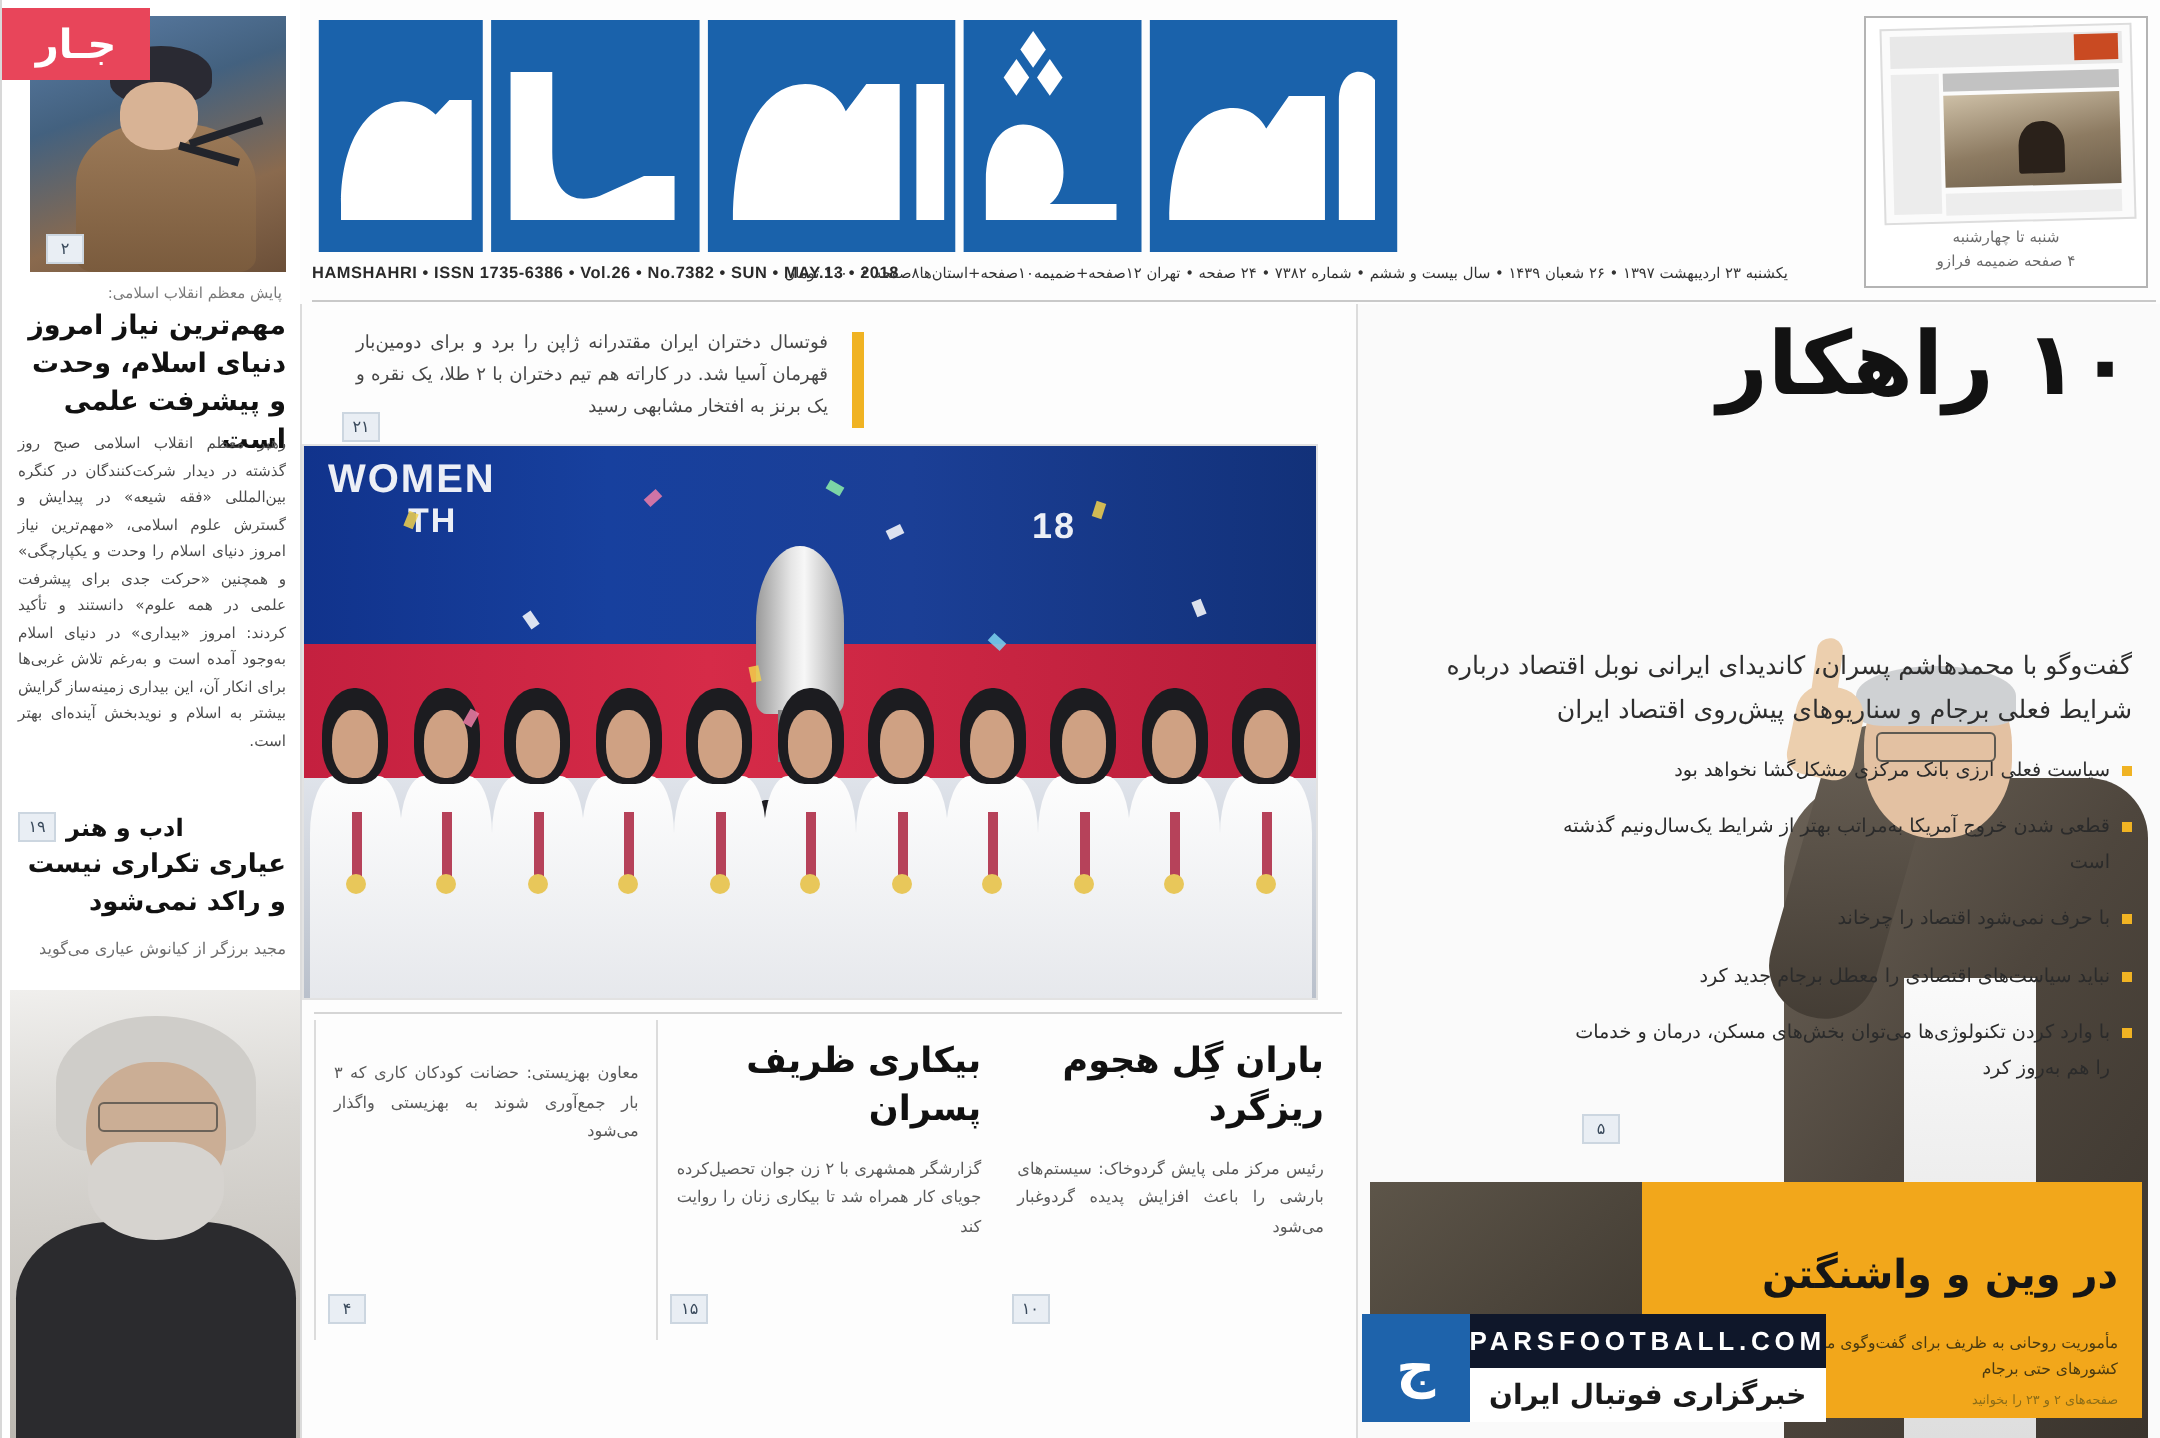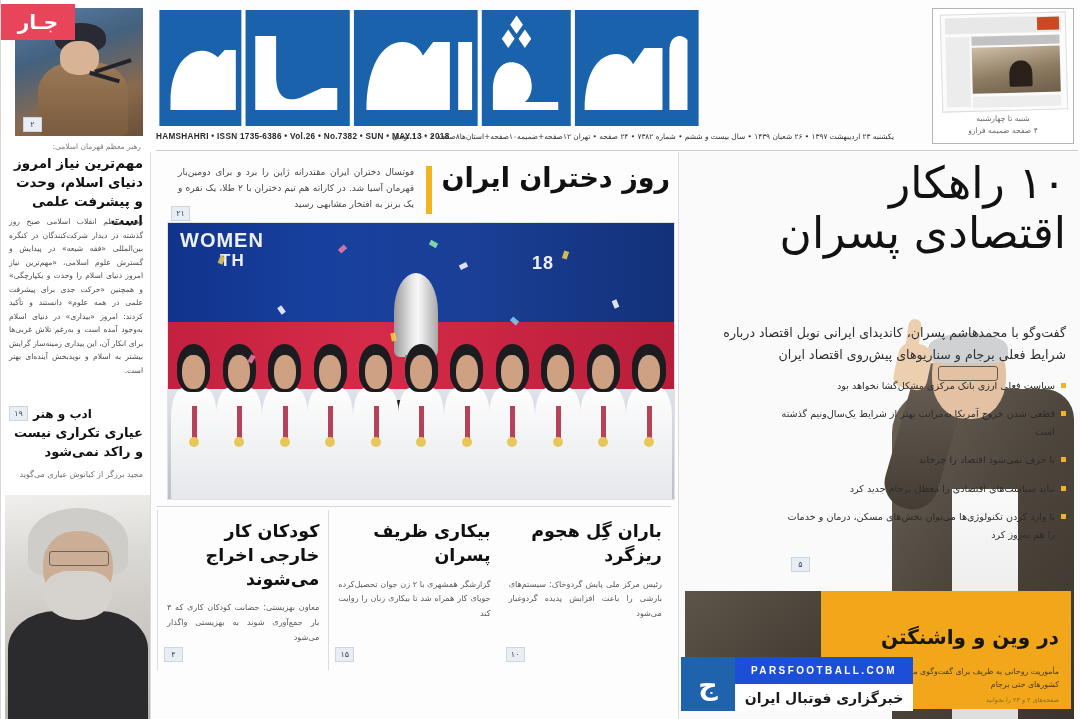--- a/index.html
+++ b/index.html
@@ -185,21 +185,21 @@
   .sport-divider{
     position:absolute;right:238px;top:6px;width:6px;height:48px;background:#f0b323;
   }
   .sport-sub{
     position:absolute;right:256px;top:4px;width:236px;
     text-align:justify;direction:rtl;font-size:9.1px;color:#474747;line-height:1.78;
   }
   .sport-badge{position:absolute;right:480px;top:46px;}
 
   .hero-photo{
-    position:absolute;left:16px;top:70px;width:508px;height:278px;
+    position:absolute;left:0;top:70px;width:508px;height:278px;
     background:#000000;overflow:hidden;border:1px solid #e2e2e2;box-sizing:border-box;
   }
   .hp-banner{position:absolute;left:0;top:0;width:100%;height:36%;
     background:linear-gradient(90deg,#11338c 0%,#17409e 30%,#1b3f96 60%,#123179 100%);}
   .hp-banner2{position:absolute;left:0;top:36%;width:100%;height:24%;
     background:linear-gradient(90deg,#c4203f 0%,#d62b48 40%,#b81d3a 100%);}
   .hp-floor{position:absolute;left:0;top:60%;width:100%;height:40%;
     background:linear-gradient(180deg,#dfe3ea,#b9c0cb);}
   .hp-word{position:absolute;color:#ffffff;font-family:"Liberation Sans",sans-serif;
     font-weight:bold;letter-spacing:1px;opacity:.92;direction:ltr;}
@@ -275,21 +275,21 @@
   .ep-arm{position:absolute;right:128px;bottom:208px;width:54px;height:150px;
     background:linear-gradient(160deg,#6b6257,#423b33);
     border-radius:26px;transform:rotate(16deg);}
   .ep-hand{position:absolute;right:150px;bottom:330px;width:34px;height:46px;
     background:#eccfae;border-radius:14px 14px 10px 10px;transform:rotate(12deg);}
   .ep-finger{position:absolute;right:160px;bottom:366px;width:13px;height:34px;
     background:#eccfae;border-radius:7px;transform:rotate(8deg);}
 
   .econ-title{
     position:absolute;right:14px;top:6px;width:374px;
-    text-align:right;font-size:44px;font-weight:normal;color:#121212;
+    text-align:right;font-size:44px;font-weight:bold;color:#121212;
     line-height:1.13;letter-spacing:-1px;z-index:3;
   }
   .econ-title .l2{display:block;}
   .econ-sub{
     position:absolute;right:14px;top:170px;width:372px;
     text-align:right;direction:rtl;font-size:12.6px;color:#2e2e2e;
     line-height:1.78;z-index:3;
   }
   .econ-list{
     position:absolute;right:14px;top:225px;width:286px;
@@ -338,23 +338,23 @@
   .watermark{
     position:absolute;left:2px;bottom:8px;width:232px;height:54px;z-index:9;
     display:flex;flex-direction:row-reverse;align-items:stretch;
   }
   .wm-icon{
     width:54px;background:#1e63ab;display:flex;align-items:center;justify-content:center;
     color:#fff;font-size:27px;font-weight:bold;
   }
   .wm-text{flex:1;display:flex;flex-direction:column;}
   .wm-top{
-    flex:1;background:#1d4ed8;color:#fff;
+    flex:1;background:#0f172a;color:#fff;
     display:flex;align-items:center;justify-content:center;
-    font-family:"Liberation Sans",sans-serif;font-size:10px;font-weight:bold;
+    font-family:"Liberation Sans",sans-serif;font-size:13px;font-weight:bold;
     letter-spacing:2.4px;direction:ltr;
   }
   .wm-bot{
     flex:1;background:#ffffff;color:#1a1a1a;
     display:flex;align-items:center;justify-content:center;
     font-size:14px;font-weight:bold;
   }
   .divider-v{position:absolute;left:678px;top:152px;width:1px;height:567px;background:#dcdcdc;}
 </style>
 </head>
@@ -368,21 +368,21 @@
 
     <div class="leader-photo">
       <div class="robe"></div>
       <div class="turban"></div>
       <div class="face"></div>
       <div class="mic"></div>
       <div class="mic2"></div>
       <span class="pgbadge lp-badge">۲</span>
     </div>
 
-    <div class="lead-kicker">رهبر معظم قهرمان اسلامی:</div>
+    <div class="lead-kicker">پایش معظم انقلاب اسلامی:</div>
     <div class="lead-title">مهم‌ترین نیاز امروز دنیای اسلام، وحدت و پیشرفت علمی است</div>
     <div class="lead-body">رهبر معظم انقلاب اسلامی صبح روز گذشته در دیدار شرکت‌کنندگان در کنگره بین‌المللی «فقه شیعه» در پیدایش و گسترش علوم اسلامی، «مهم‌ترین نیاز امروز دنیای اسلام را وحدت و یکپارچگی» و همچنین «حرکت جدی برای پیشرفت علمی در همه علوم» دانستند و تأکید کردند: امروز «بیداری» در دنیای اسلام به‌وجود آمده است و به‌رغم تلاش غربی‌ها برای انکار آن، این بیداری زمینه‌ساز گرایش بیشتر به اسلام و نویدبخش آینده‌ای بهتر است.</div>
 
     <div class="sect-bar">
       <span class="sect-name">ادب و هنر</span>
       <span class="pgbadge">۱۹</span>
     </div>
 
     <div class="art-title">عیاری تکراری نیست و راکد نمی‌شود</div>
     <div class="art-sub">مجید برزگر از کیانوش عیاری می‌گوید</div>
@@ -440,21 +440,20 @@
           <div>شنبه تا چهارشنبه</div>
           <div>۴ صفحه ضمیمه فرازو</div>
         </div>
       </div>
     </div>
   </div>
 
   <div class="center-col">
 
     <div class="sport-head">
-      <div class="sport-title">روز دختران ایران</div>
       <div class="sport-divider"></div>
       <div class="sport-sub">فوتسال دختران ایران مقتدرانه ژاپن را برد و برای دومین‌بار قهرمان آسیا شد. در کاراته هم تیم دختران با ۲ طلا، یک نقره و یک برنز به افتخار مشابهی رسید</div>
       <span class="pgbadge sport-badge">۲۱</span>
     </div>
 
     <div class="hero-photo">
       <div class="hp-banner"></div>
       <div class="hp-banner2"></div>
       <div class="hp-floor"></div>
       <div class="hp-word hp-w1">WOMEN</div>
@@ -553,21 +552,20 @@
       <div class="confetti" style="left:78%;top:10%;background:#f2d14b;transform:rotate(18deg)"></div>
       <div class="confetti" style="left:88%;top:28%;background:#ffffff;transform:rotate(-22deg)"></div>
       <div class="confetti" style="left:16%;top:48%;background:#f07ea8;transform:rotate(30deg)"></div>
       <div class="confetti" style="left:52%;top:6%;background:#8ef0a8;transform:rotate(-60deg)"></div>
     </div>
 
     <div class="center-rule"></div>
 
     <div class="bottom-row">
       <div class="bcell">
-        <h3>کودکان کار خارجی اخراج می‌شوند</h3>
         <p>معاون بهزیستی: حضانت کودکان کاری که ۳ بار جمع‌آوری شوند به بهزیستی واگذار می‌شود</p>
         <span class="pgbadge">۴</span>
       </div>
       <div class="bcell">
         <h3>بیکاری ظریف پسران</h3>
         <p>گزارشگر همشهری با ۲ زن جوان تحصیل‌کرده جویای کار همراه شد تا بیکاری زنان را روایت کند</p>
         <span class="pgbadge">۱۵</span>
       </div>
       <div class="bcell">
         <h3>باران گِل هجوم ریزگرد</h3>
@@ -588,21 +586,20 @@
       <div class="ep-arm"></div>
       <div class="ep-head"></div>
       <div class="ep-hair"></div>
       <div class="ep-glass"></div>
       <div class="ep-hand"></div>
       <div class="ep-finger"></div>
     </div>
 
     <div class="econ-title">
       <span>۱۰ راهکار</span>
-      <span class="l2">اقتصادی پسران</span>
     </div>
 
     <div class="econ-sub">گفت‌وگو با محمدهاشم پسران، کاندیدای ایرانی نوبل اقتصاد درباره شرایط فعلی برجام و سناریوهای پیش‌روی اقتصاد ایران</div>
 
     <ul class="econ-list">
       <li>سیاست فعلی ارزی بانک مرکزی مشکل‌گشا نخواهد بود</li>
       <li>قطعی شدن خروج آمریکا به‌مراتب بهتر از شرایط یک‌سال‌ونیم گذشته است</li>
       <li>با حرف نمی‌شود اقتصاد را چرخاند</li>
       <li>نباید سیاست‌های اقتصادی را معطل برجام جدید کرد</li>
       <li>با وارد کردن تکنولوژی‌ها می‌توان بخش‌های مسکن، درمان و خدمات را هم به‌روز کرد</li>

